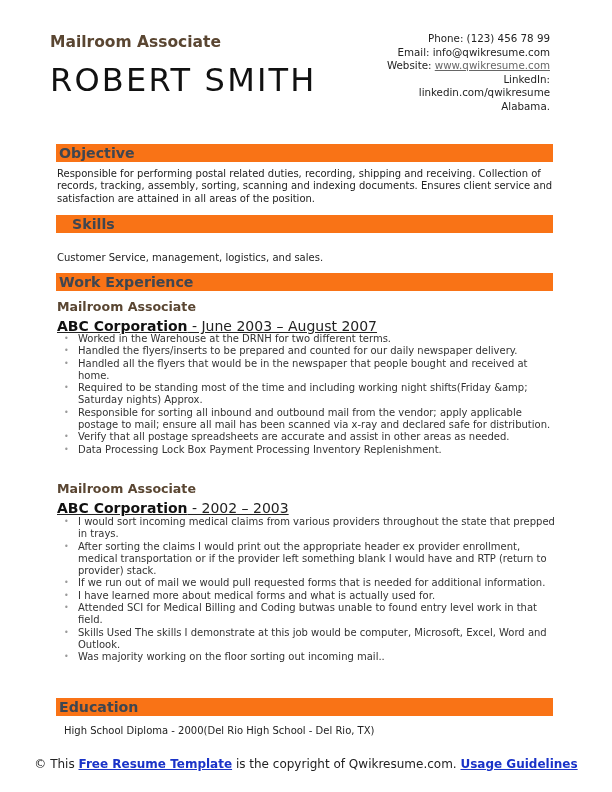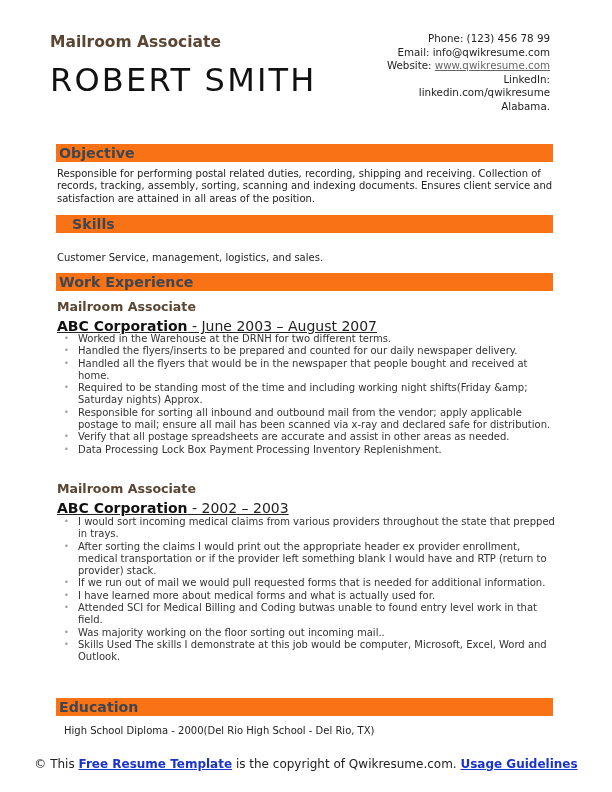--- a/index.html
+++ b/index.html
@@ -58,22 +58,22 @@
   </ul>
 
   <div class="job-title" style="top:481px;">Mailroom Associate</div>
   <div class="company-line" style="top:500px;"><b>ABC Corporation</b><span> - 2002 – 2003</span></div>
   <ul class="bullets" style="top:516px;">
     <li>I would sort incoming medical claims from various providers throughout the state that prepped in trays.</li>
     <li>After sorting the claims I would print out the appropriate header ex provider enrollment, medical transportation or if the provider left something blank I would have and RTP (return to provider) stack.</li>
     <li>If we run out of mail we would pull requested forms that is needed for additional information.</li>
     <li>I have learned more about medical forms and what is actually used for.</li>
     <li>Attended SCI for Medical Billing and Coding butwas unable to found entry level work in that field.</li>
+    <li>Skills Used The skills I demonstrate at this job would be computer, Microsoft, Excel, Word and Outlook.</li>
     <li>Was majority working on the floor sorting out incoming mail..</li>
-    <li>Skills Used The skills I demonstrate at this job would be computer, Microsoft, Excel, Word and Outlook.</li>
   </ul>
 
   <div class="section-head" style="top:698px;">Education</div>
   <div class="para" style="top:725px; left:64px;">High School Diploma - 2000(Del Rio High School - Del Rio, TX)</div>
 
   <div class="footer">
     <span>© This </span><a>Free Resume Template</a><span> is the copyright of Qwikresume.com. </span><a>Usage Guidelines</a>
   </div>
 
 </div>

